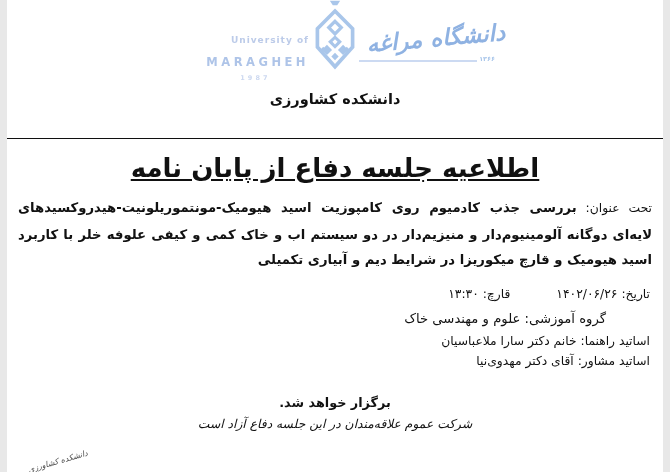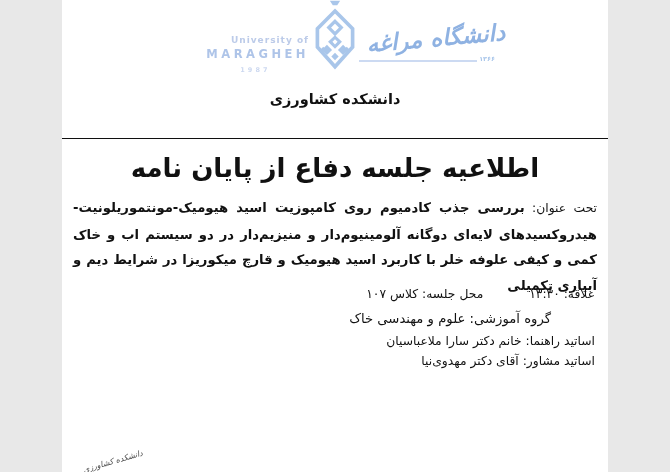--- a/index.html
+++ b/index.html
@@ -1,46 +1,46 @@
 <!DOCTYPE html>
 <html lang="fa"><head>
 <meta charset="utf-8">
 <style>
   html,body{margin:0;padding:0;background:#e8e8e8;}
   .page{
-    position:relative;width:546px;height:472px;background:#ffffff;
+    position:relative;width:656px;height:472px;background:#ffffff;
     font-family:"DejaVu Sans",sans-serif;color:#111;overflow:hidden;
     margin:0 auto;
   }
   
   .emblem{position:absolute;top:0px;left:50%;transform:translateX(-50%);}
   .logo-en{
     position:absolute;top:36px;right:50%;margin-right:26px;
     text-align:right;direction:ltr;line-height:1;
   }
   .logo-en .small{font-size:9px;font-weight:bold;letter-spacing:1px;color:#bccbe9;}
-  .logo-en .name{font-size:11.5px;font-weight:bold;letter-spacing:3.5px;color:#aec4e8;margin-top:4px;}
+  .logo-en .name{font-size:11.5px;font-weight:bold;letter-spacing:3.5px;color:#aec4e8;margin-top:12px;}
   .logo-en .year{font-size:6.5px;font-weight:bold;letter-spacing:3px;color:#ccd8f0;margin-top:6px;text-align:left;padding-left:34px;}
   .logo-fa{position:absolute;top:16px;left:50%;margin-left:20px;width:150px;direction:rtl;}
   .logo-fa .name{
     font-size:23px;font-weight:bold;font-style:italic;color:#8fb2e2;
     transform:rotate(-5deg);transform-origin:right center;letter-spacing:-1px;line-height:1.4;
     white-space:nowrap;
   }
   .logo-fa .swash{position:absolute;top:44px;right:28px;width:118px;height:2px;background:#ccdaf2;}
   .logo-fa .year{font-size:6.5px;font-weight:bold;letter-spacing:3px;color:#a9c6ea;margin-top:7px;margin-right:10px;}
   .faculty{
     position:absolute;top:91px;left:0;width:100%;text-align:center;
     font-weight:bold;font-size:14.5px;direction:rtl;
   }
   
   .rule{position:absolute;top:138px;left:0;right:0;border-top:1.6px solid #101010;}
   .title{
     position:absolute;top:146px;left:0;width:100%;text-align:center;
-    font-weight:bold;font-size:26px;direction:rtl;line-height:44px;
+    font-weight:bold;font-size:26px;direction:rtl;line-height:44px;text-decoration:underline;
   }
   
   .body{position:absolute;top:195px;right:11px;left:11px;direction:rtl;}
   .intro{font-size:12.3px;line-height:25px;text-align:right;}
   .thesis{font-size:13.2px;line-height:25.5px;text-align:justify;font-weight:bold;}
   .thesis .label{font-weight:normal;font-size:12.3px;margin-top:44px;}
   
   .details{
     position:absolute;top:287px;right:13px;direction:rtl;display:flex;
     gap:46px;font-size:12.3px;white-space:nowrap;
@@ -104,24 +104,26 @@
 
   <div class="rule"></div>
 
   <div class="title">اطلاعیه جلسه دفاع از پایان نامه</div>
 
   <div class="body">
     <div class="thesis"><span class="label">تحت عنوان: </span><span>بررسی جذب کادمیوم روی کامپوزیت اسید هیومیک-مونتموریلونیت-هیدروکسیدهای لایه‌ای دوگانه آلومینیوم‌دار و منیزیم‌دار در دو سیستم اب و خاک کمی و کیفی علوفه خلر با کاربرد اسید هیومیک و قارچ میکوریزا در شرایط دیم و آبیاری تکمیلی</span></div>
   </div>
 
   <div class="details">
-    <div class="item"><span>علاقه:</span>&nbsp;<span>۱۳:۳۰</span></div>
-    <div class="item"><span>محل جلسه:</span>&nbsp;<span>کلاس ۱۰۷</span></div>
+    <div class="item"><span>تاریخ:</span>&nbsp;<span>۱۴۰۲/۰۶/۲۶</span></div>
+    <div class="item"><span>قارچ:</span>&nbsp;<span>۱۳:۳۰</span></div>
   </div>
 
   <div class="department">گروه آموزشی: علوم و مهندسی خاک</div>
   <div class="staff s2">اساتید مشاور: آقای دکتر مهدوی‌نیا</div>
   <div class="staff s1">اساتید راهنما: خانم دکتر سارا ملاعباسیان</div>
 
+  <div class="closing">برگزار خواهد شد.</div>
+  <div class="invitation">شرکت عموم علاقه‌مندان در این جلسه دفاع آزاد است</div>
 
   <div class="signature">دانشکده کشاورزی</div>
 
 </div>
 
 </body></html>

